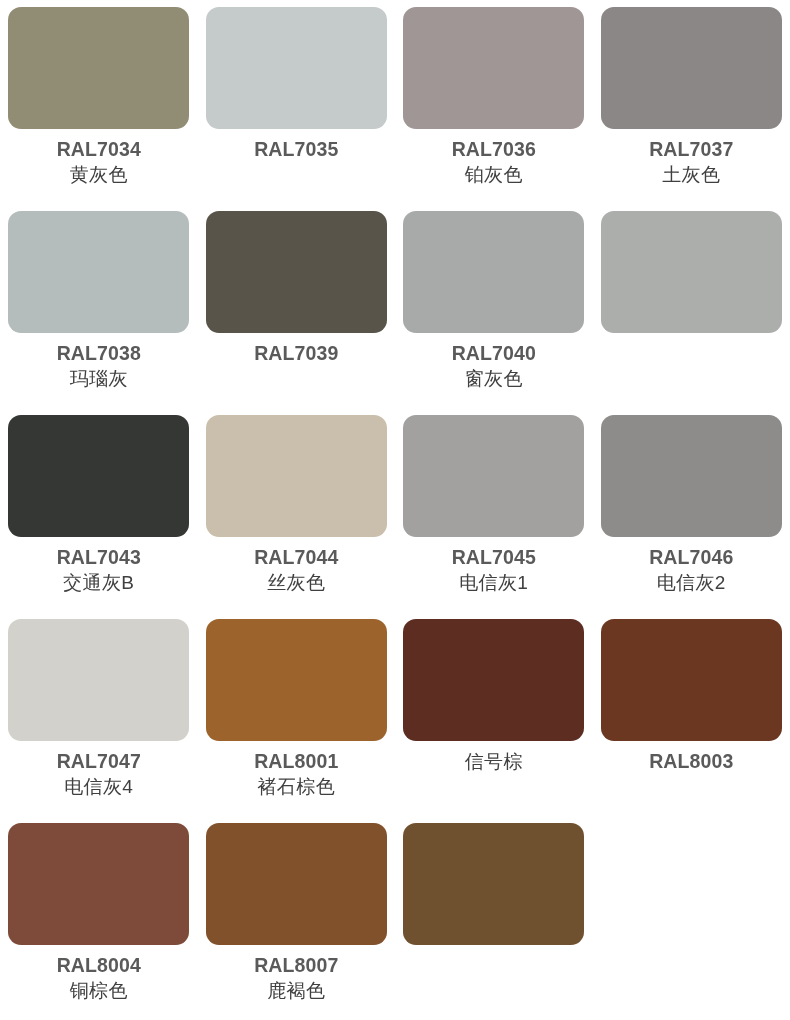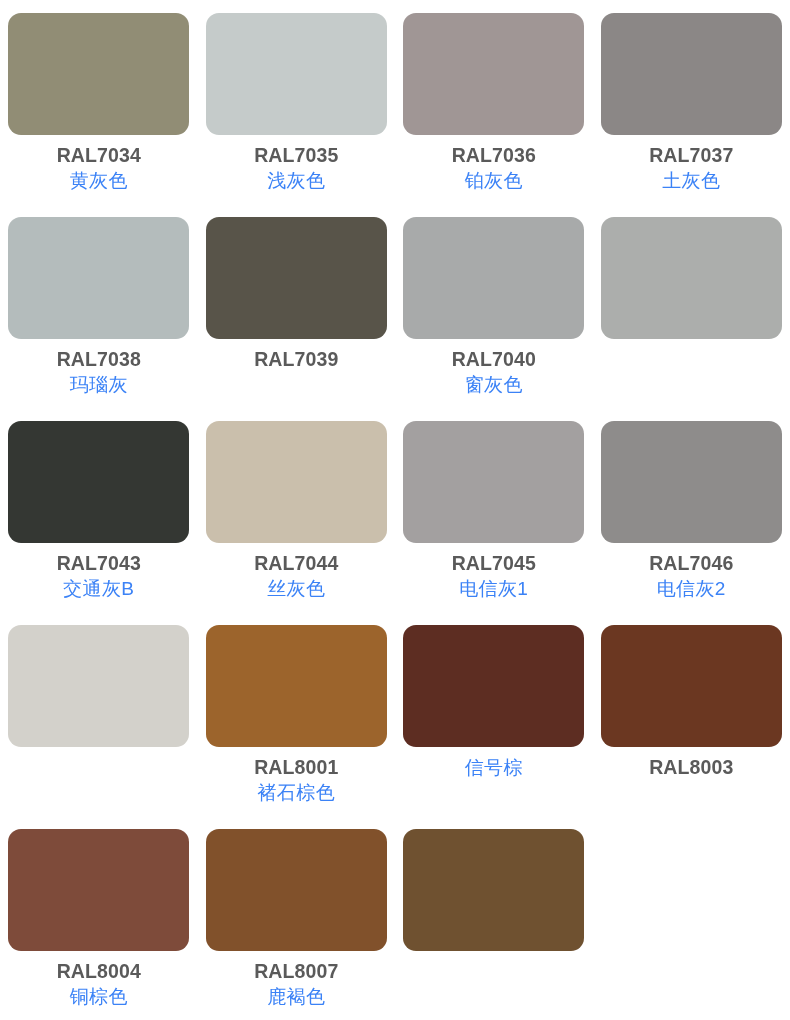--- a/index.html
+++ b/index.html
@@ -19,21 +19,21 @@
     display: grid;
     grid-template-columns: repeat(4, 1fr);
     grid-template-rows: repeat(5, 1fr);
     background: #ffffff;
   }
 
   .swatch-cell {
     display: flex;
     flex-direction: column;
     align-items: center;
-    padding-top: 13px;
+    padding-top: 7px;
   }
 
   .swatch-chip {
     width: 181px;
     height: 122px;
     border-radius: 13px;
     flex: 0 0 auto;
   }
 
   .swatch-labels {
@@ -48,41 +48,40 @@
     font-size: 19.5px;
     font-weight: bold;
     color: #5a5a5a;
     letter-spacing: 0.1px;
   }
 
   .swatch-name {
     display: block;
     font-size: 19px;
     font-weight: normal;
-    color: #3b82f6;
+    color: #404040;
     letter-spacing: 0.4px;
     margin-top: 1px;
   }
 </style>
 </head>
 <body>
 
 <div id="swatch-grid">
     <div class="swatch-cell">
       <div class="swatch-chip" style="background-color: rgb(145, 141, 117);"></div>
       <div class="swatch-labels">
         <span class="swatch-code">RAL7034</span>
         <span class="swatch-name">黄灰色</span>
       </div>
     </div>
     <div class="swatch-cell">
       <div class="swatch-chip" style="background-color: rgb(197, 203, 202);"></div>
       <div class="swatch-labels">
         <span class="swatch-code">RAL7035</span>
-        <span class="swatch-name">浅灰色</span>
       </div>
     </div>
     <div class="swatch-cell">
       <div class="swatch-chip" style="background-color: rgb(160, 150, 149);"></div>
       <div class="swatch-labels">
         <span class="swatch-code">RAL7036</span>
         <span class="swatch-name">铂灰色</span>
       </div>
     </div>
     <div class="swatch-cell">
@@ -138,20 +137,24 @@
     </div>
     <div class="swatch-cell">
       <div class="swatch-chip" style="background-color: rgb(142, 140, 139);"></div>
       <div class="swatch-labels">
         <span class="swatch-code">RAL7046</span>
         <span class="swatch-name">电信灰2</span>
       </div>
     </div>
     <div class="swatch-cell">
       <div class="swatch-chip" style="background-color: rgb(211, 209, 203);"></div>
+      <div class="swatch-labels">
+        <span class="swatch-code">RAL7047</span>
+        <span class="swatch-name">电信灰4</span>
+      </div>
     </div>
     <div class="swatch-cell">
       <div class="swatch-chip" style="background-color: rgb(156, 100, 44);"></div>
       <div class="swatch-labels">
         <span class="swatch-code">RAL8001</span>
         <span class="swatch-name">褚石棕色</span>
       </div>
     </div>
     <div class="swatch-cell">
       <div class="swatch-chip" style="background-color: rgb(93, 45, 34);"></div>

